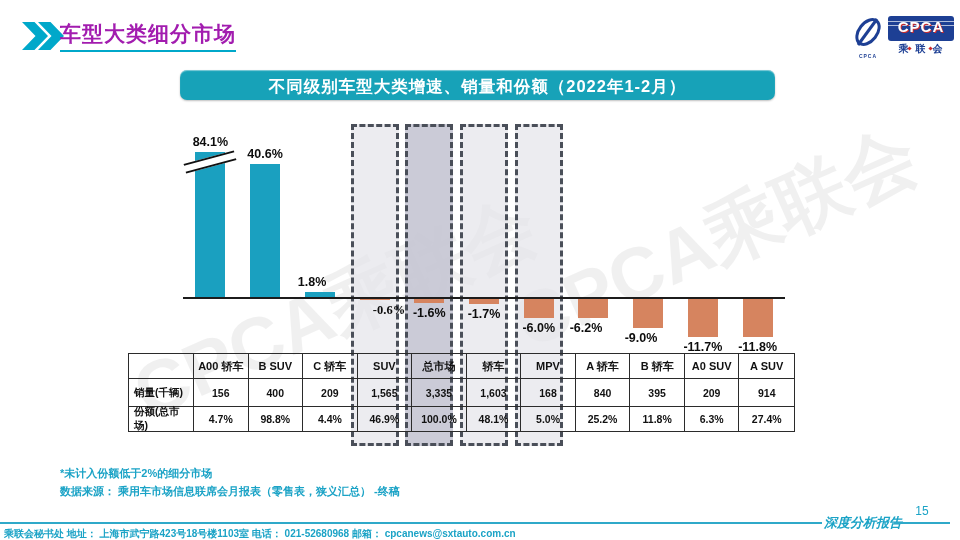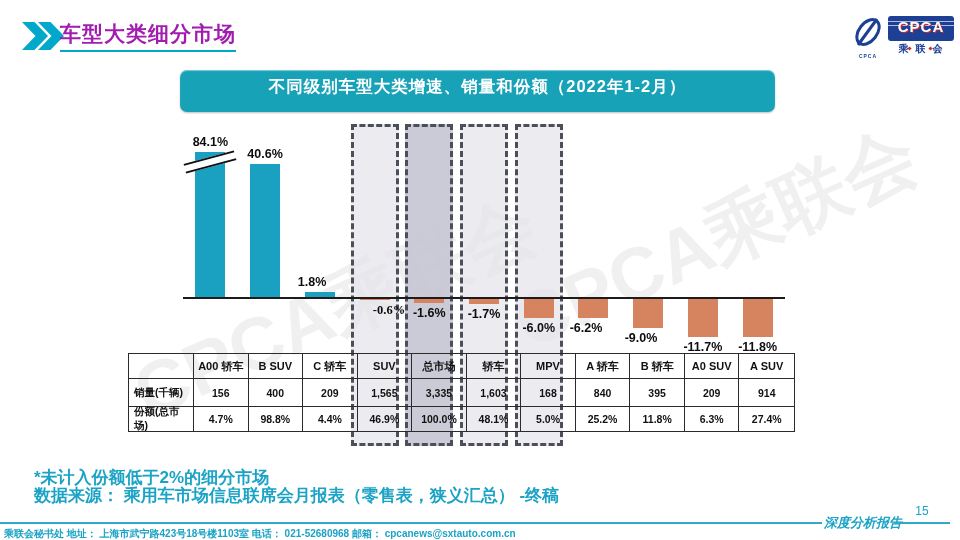--- a/index.html
+++ b/index.html
@@ -24,21 +24,21 @@
   .logo-box .stripe{position:absolute;left:0;width:100%;height:1px;background:#ffffff;opacity:.65;}
   .s1{top:5px;} .s2{top:9px;}
   .logo-en{position:absolute;left:0;top:2px;width:100%;text-align:center;font-size:15px;font-weight:bold;
            color:#ffffff;text-shadow:1px 1px 0 #cf2b2b;letter-spacing:1px;}
   .logo-cn{position:relative;margin-top:1px;text-align:center;font-size:10px;font-weight:bold;
            color:#1d3f94;letter-spacing:7px;padding-left:6px;}
   .logo-cn .dot{position:absolute;top:5px;width:3px;height:3px;background:#cf2b2b;transform:rotate(45deg);}
   .d1{left:20px;} .d2{left:41px;}
 
   
-  .banner{position:absolute;left:180px;top:70px;width:595px;height:42px;background:#17a2b8;
+  .banner{position:absolute;left:180px;top:70px;width:595px;height:30px;background:#17a2b8;
           border-radius:7px;box-shadow:inset 0 1px 1px rgba(255,255,255,.45), 0 1px 2px rgba(0,0,0,.25);
           color:#ffffff;font-size:16.5px;font-weight:bold;text-align:center;line-height:33px;letter-spacing:1px;}
 
   
   .watermark{position:absolute;font-size:74px;font-weight:bold;color:#000000;opacity:.055;
              transform:rotate(-24deg);white-space:nowrap;z-index:0;pointer-events:none;}
   .wm1{left:120px;top:260px;} .wm2{left:500px;top:190px;}
 
   
   .hbox{position:absolute;box-sizing:border-box;border:3px dashed #4a4f59;
@@ -59,21 +59,21 @@
           border:1.5px solid #2b2b2b;box-sizing:border-box;background:transparent;margin-left:10px;}
   .cell{border-right:1px solid #2b2b2b;border-bottom:1px solid #2b2b2b;
         display:flex;align-items:center;justify-content:center;
         font-size:10.5px;font-weight:600;color:#111;}
   .cell:nth-child(12n){border-right:none;}
   .cell.lastrow{border-bottom:none;}
   .cell.th{font-size:11px;font-weight:bold;}
   .cell.rowhead{justify-content:flex-start;padding-left:5px;font-weight:600;}
 
   
-  .note{position:absolute;left:34px;color:#1ba3c6;font-size:17px;}
+  .note{position:absolute;left:60px;color:#1ba3c6;font-size:11px;}
   .note1{top:466px;font-weight:600;}
   .note2{top:484px;font-weight:bold;}
 
   
   .fline{position:absolute;top:522px;height:2px;background:#2fa9c9;}
   .fl1{left:0;width:822px;} .fl2{left:894px;width:56px;}
   .report-label{position:absolute;left:824px;top:514px;font-size:13px;font-weight:bold;font-style:italic;
                 color:#1ba3c6;font-family:"Liberation Serif","DejaVu Serif",serif;}
   .page-num{position:absolute;left:894px;top:504px;width:56px;text-align:center;
             font-size:12px;color:#1ba3c6;}

